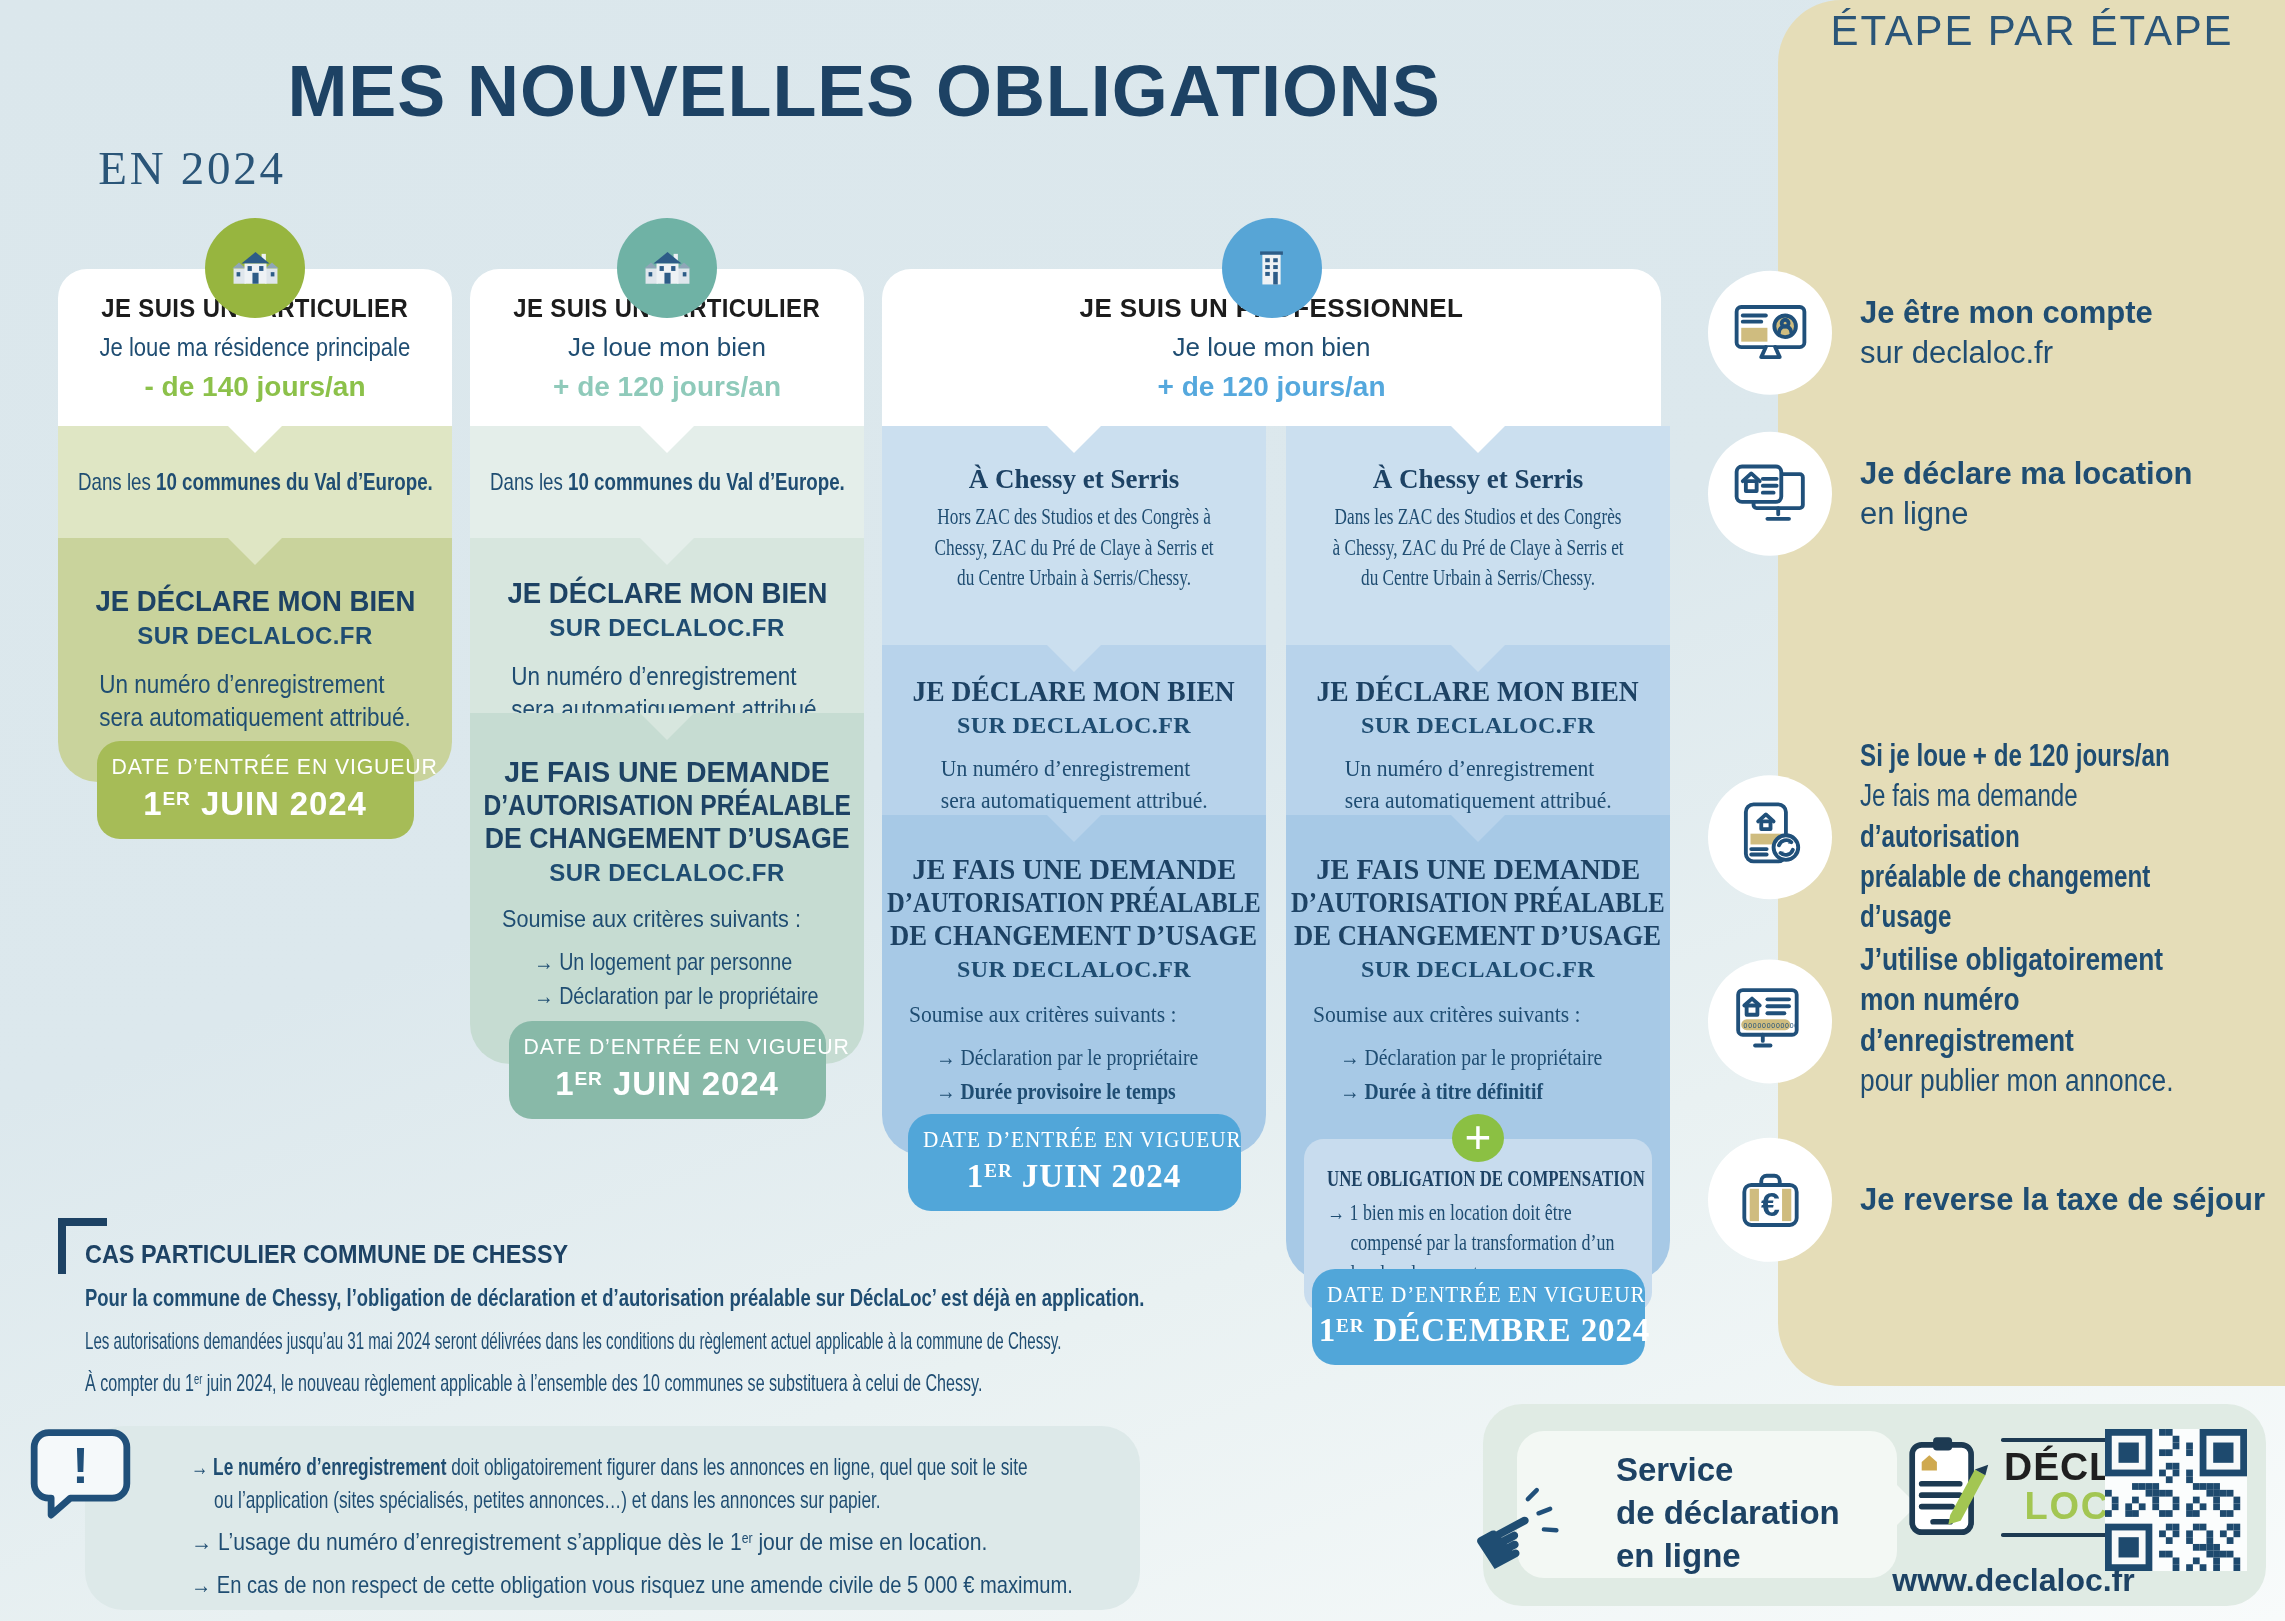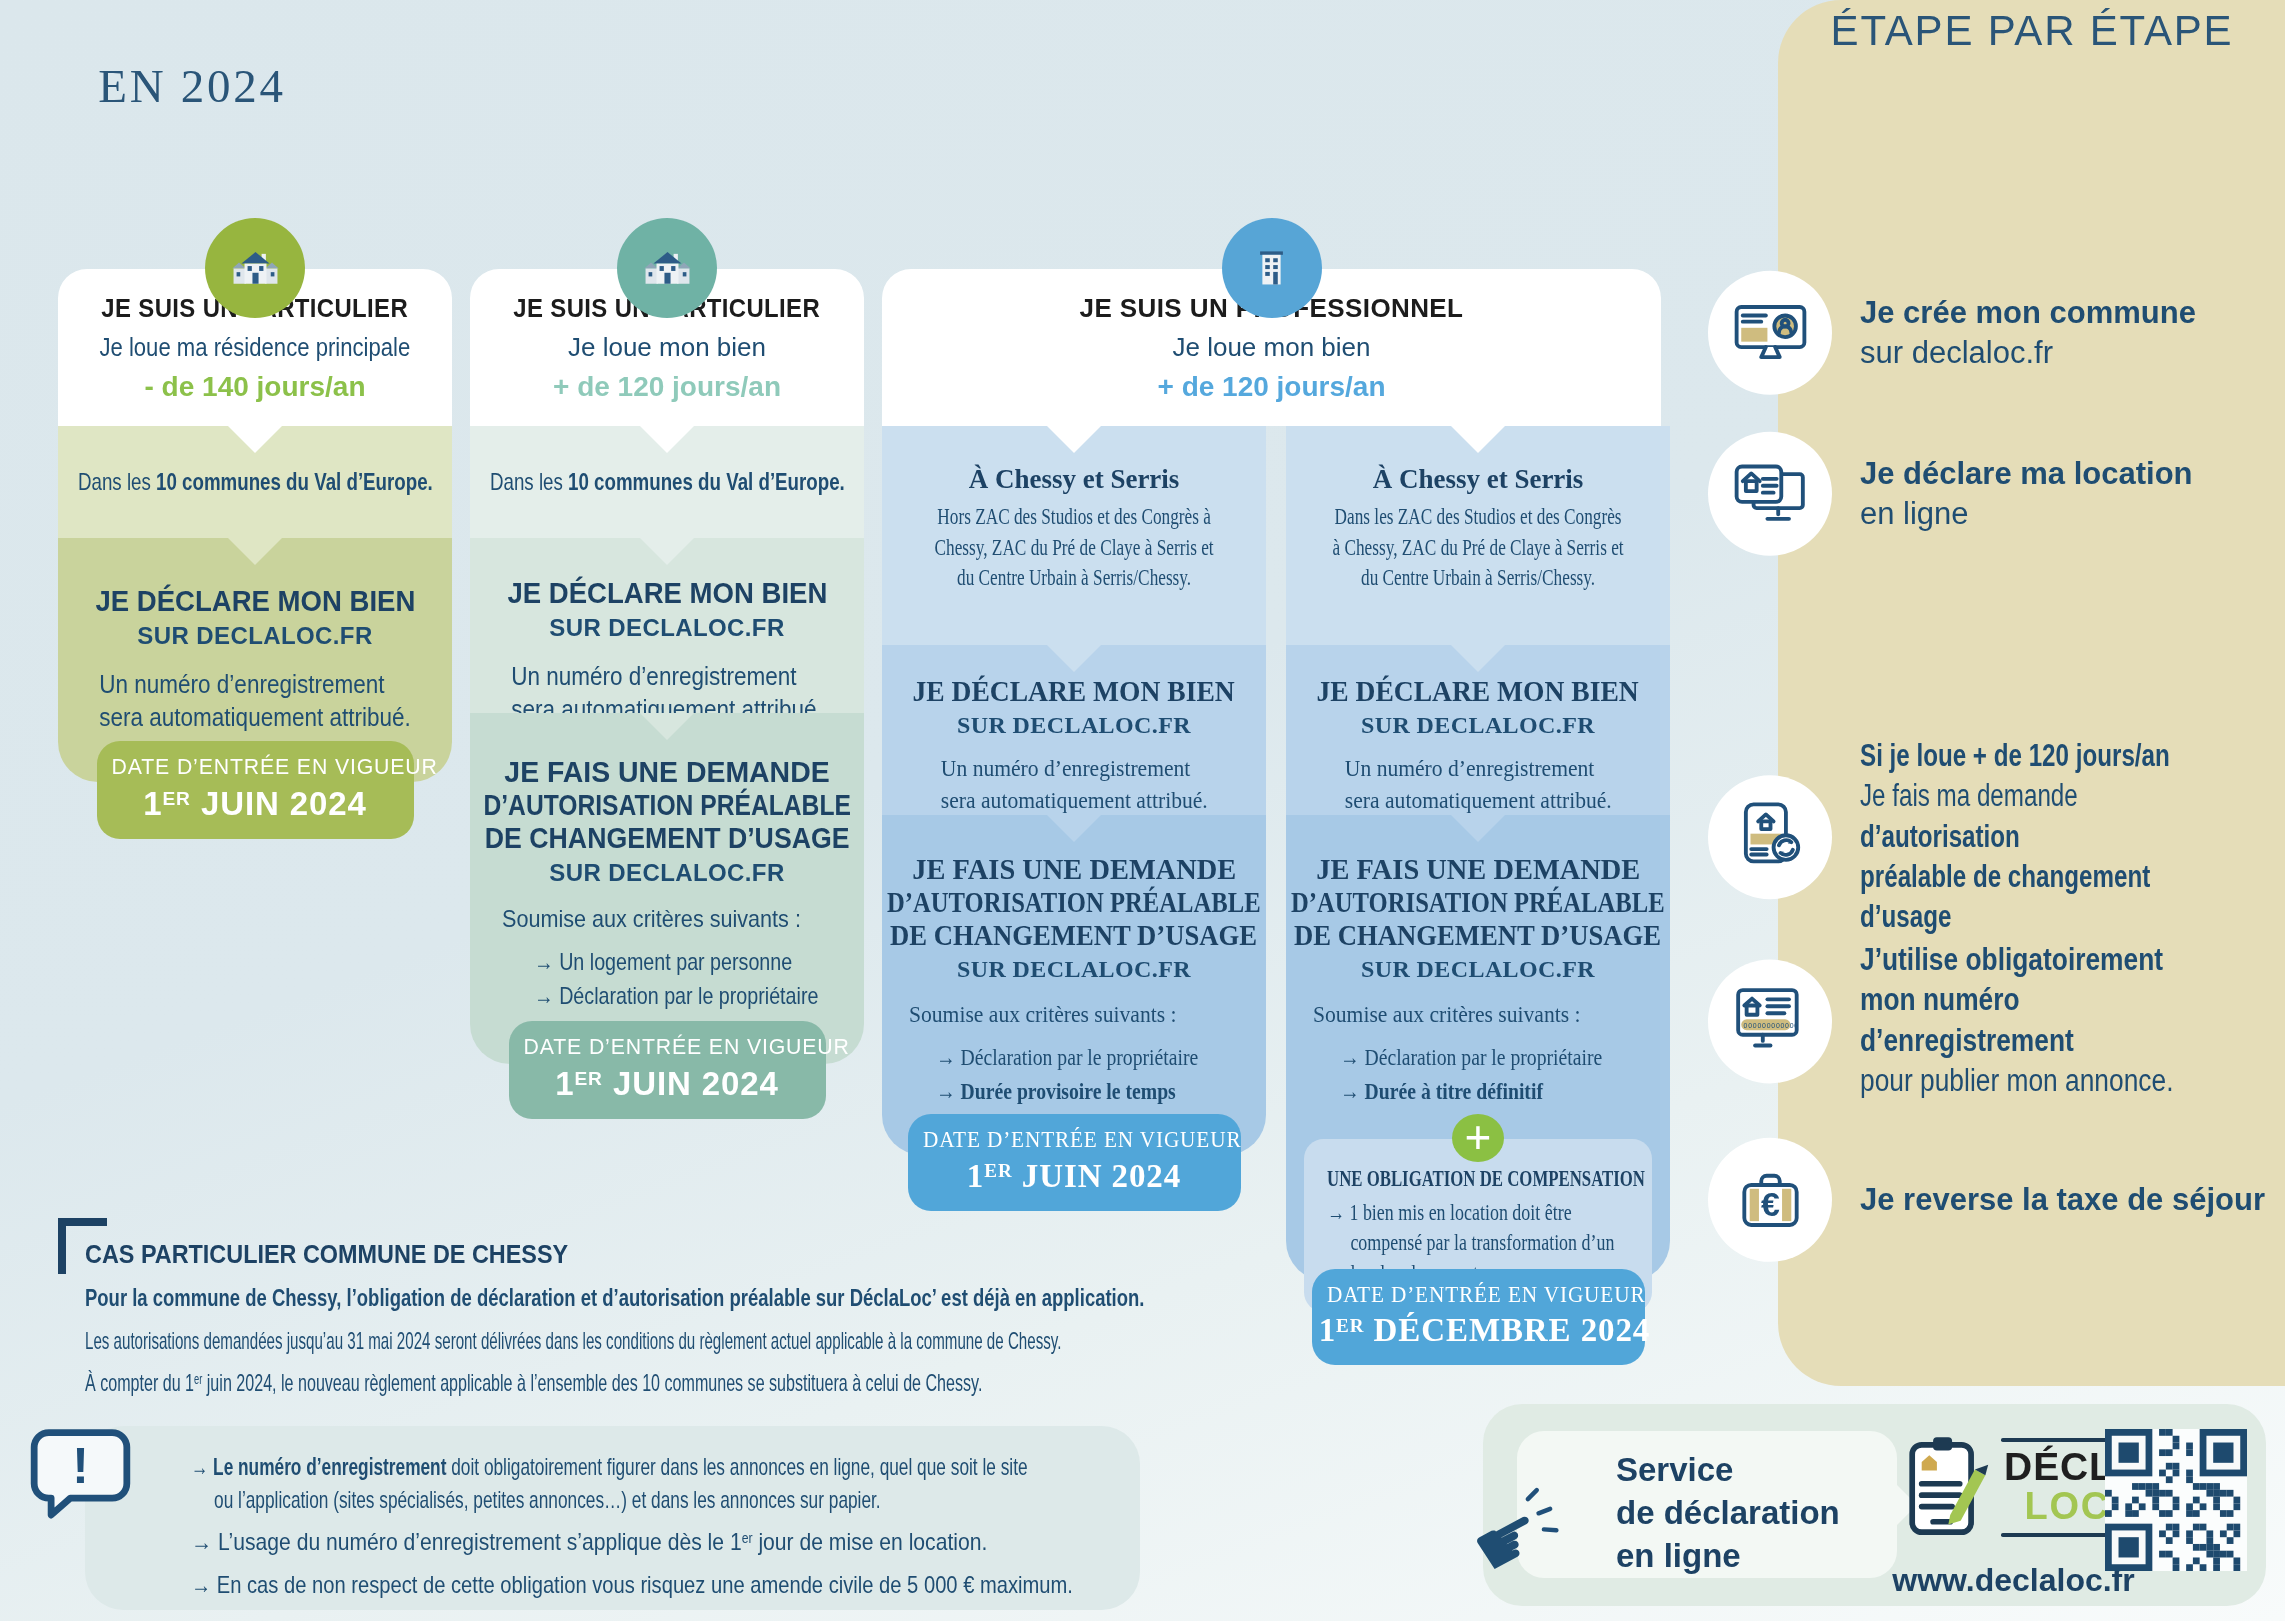--- a/index.html
+++ b/index.html
@@ -114,20 +114,21 @@
   .loc{font-size:38px;font-weight:700;color:var(--logo-green);letter-spacing:1.8px;line-height:1.05;margin-bottom:6.3px;}
   .url{position:absolute;left:405px;top:158px;width:251px;text-align:center;font-size:32px;font-weight:700;color:var(--navy-deep);}
   .qr{position:absolute;left:622px;top:25px;width:142px;height:142px;}
 </style>
 </head>
 <body>
 
 <div class="page">
 
   <header class="main-title">
+    <h1>MES NOUVELLES OBLIGATIONS</h1>
     <div class="sub">EN 2024</div>
   </header>
 
   <section class="col col-green">
     <div class="circle" style="background:var(--g-circle)">
       <svg width="61" height="61" viewBox="0 0 100 100">
         <polygon points="12,50 23,40 34,50" fill="#8fa6b8"></polygon>
           <polygon points="66,50 77,40 88,50" fill="#8fa6b8"></polygon>
         <rect x="14" y="50" width="20" height="25" fill="#dfe6ec"></rect>
           <rect x="66" y="50" width="20" height="25" fill="#dfe6ec"></rect>
@@ -310,21 +311,21 @@
           <rect x="6" y="16" width="88" height="52" rx="6"></rect>
           <line x1="14" y1="27" x2="44" y2="27"></line>
             <line x1="14" y1="35" x2="38" y2="35"></line>
           <rect x="12" y="43" width="34" height="18" fill="#cfbc7f" stroke="none"></rect>
           <circle cx="69" cy="41" r="14" fill="#cfbc7f"></circle>
           <circle cx="69" cy="37" r="4.5"></circle>
             <path d="M61,49 a8,8 0 0 1 16,0"></path>
           <path d="M44,68 l-6,13 h24 l-6,-13" fill="#fff"></path>
         </svg>
       </div>
-      <div class="step-tx sq-l"><span class="b">Je crée mon commune</span><br><span>sur declaloc.fr</span></div>
+      <div class="step-tx sq-l"><span class="b">Je être mon compte</span><br><span>sur declaloc.fr</span></div>
     </div>
 
     <div class="step" style="top:494px">
       <div class="step-ic">
         <svg width="77" height="77" viewBox="0 0 100 100" fill="none" stroke="#20507a" stroke-width="5" stroke-linecap="round" stroke-linejoin="round">
           <rect x="28" y="24" width="64" height="44" rx="4"></rect>
           <path d="M60,68 v8"></path>
             <path d="M46,82 h28"></path>
           <rect x="6" y="14" width="58" height="46" rx="7" fill="#ffffff"></rect>
           <path d="M14,33 l11,-10 11,10"></path>

